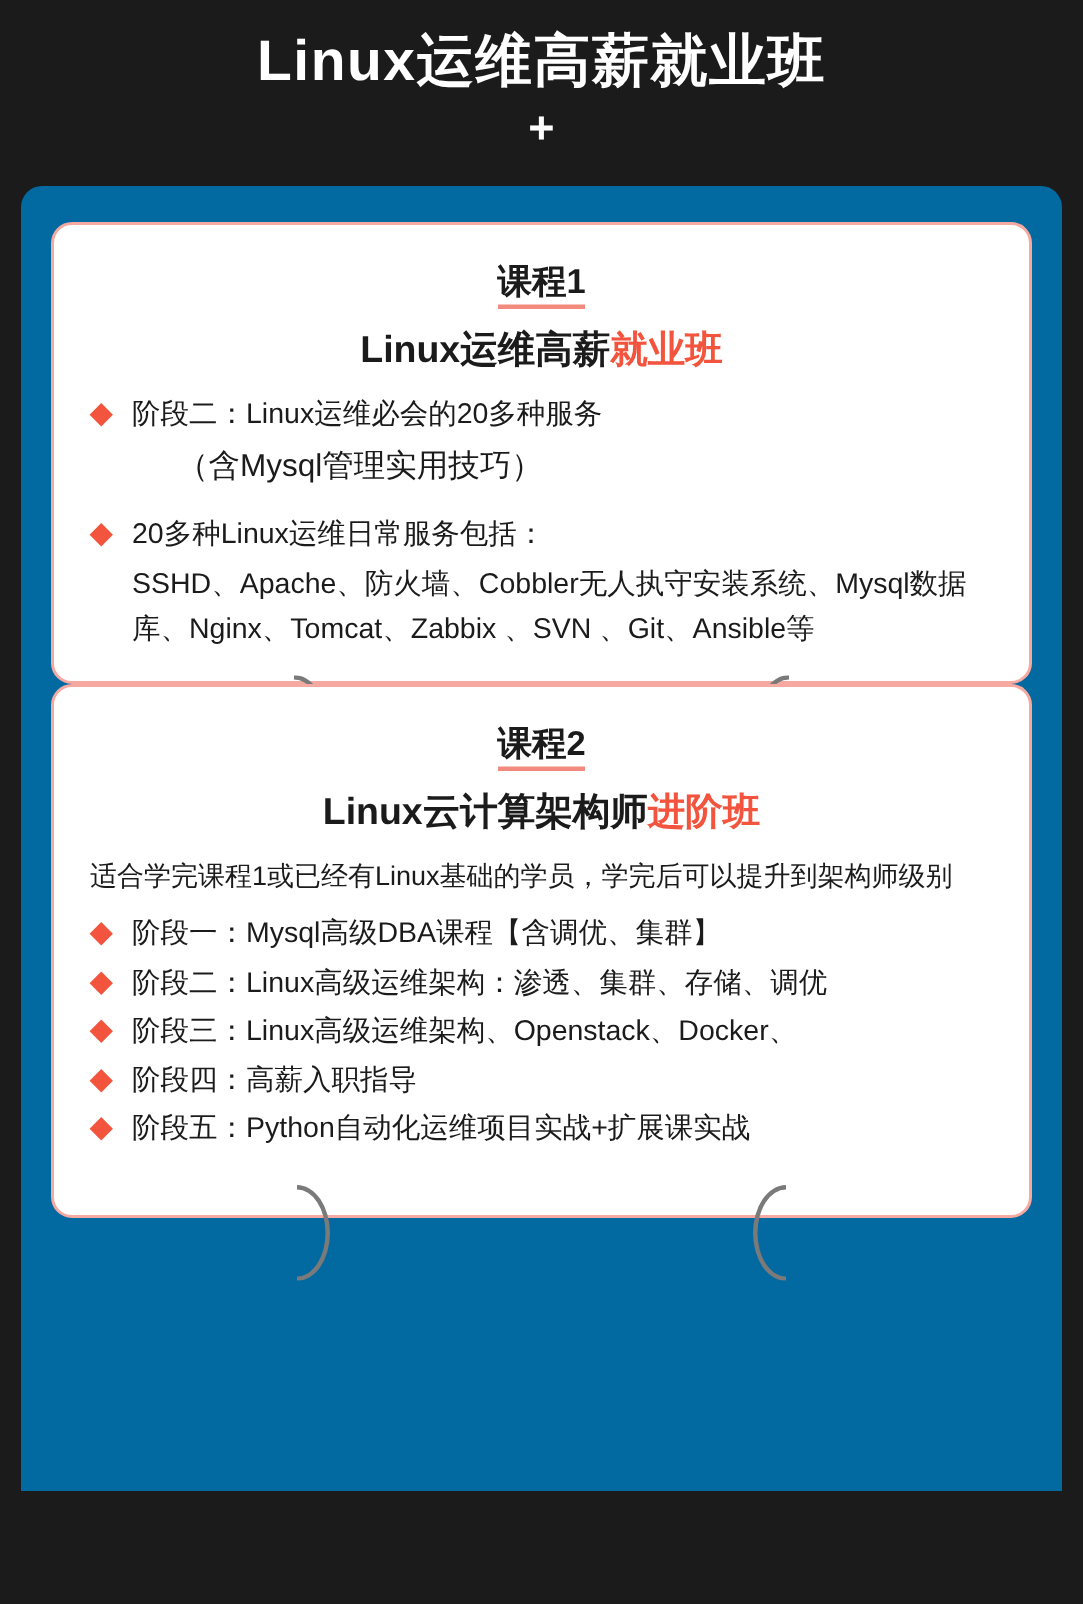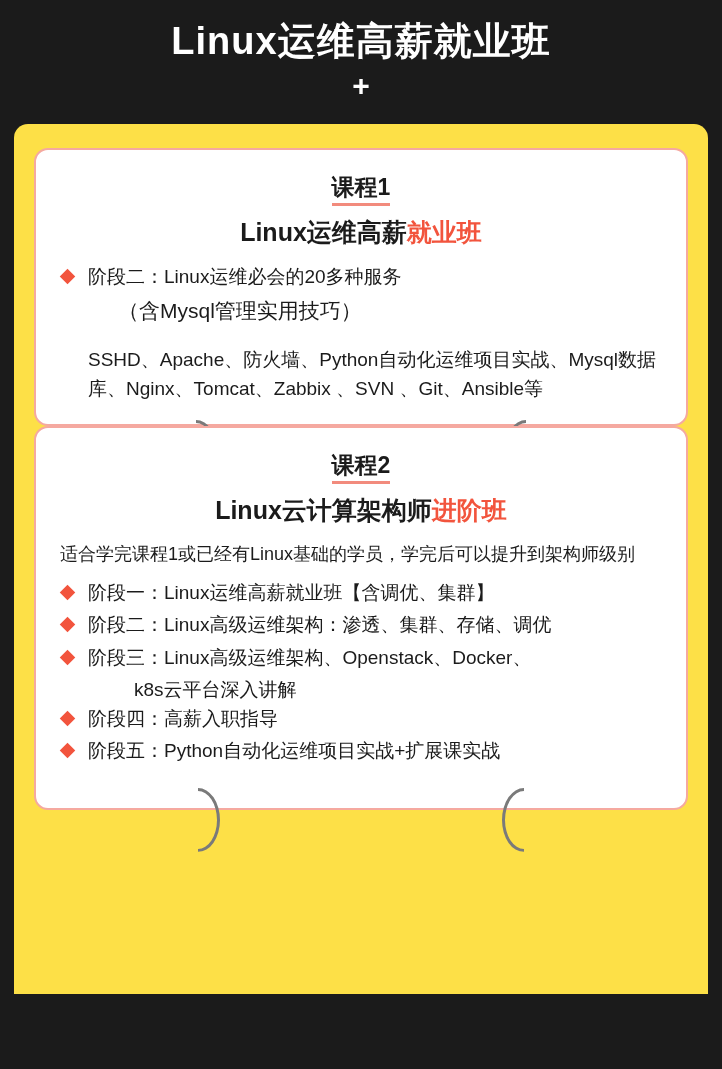--- a/index.html
+++ b/index.html
@@ -33,21 +33,21 @@
     font-size: 30px;
     font-weight: bold;
     line-height: 1.1;
     margin: 2px 0 4px 0;
   }
 
   
   .sheet {
     position: relative;
     margin: 0 14px;
-    background: #fde047;
+    background: #0369a1;
     border-radius: 14px 14px 0 0;
     padding: 24px 20px 0 20px;
     min-height: 870px;
   }
 
   
   .card {
     border: 2px solid #f5a9a0;
     border-radius: 14px;
     background: #ffffff;
@@ -170,51 +170,56 @@
     <ul class="stages">
       <li>
         <span class="diamond"></span>
         <span>阶段二：Linux运维必会的20多种服务</span>
       </li>
     </ul>
     <div class="sub-line">（含Mysql管理实用技巧）</div>
 
     <div class="spacer"></div>
 
-    <div class="para">SSHD、Apache、防火墙、Python自动化运维项目实战、Mysql数据库、Nginx、Tomcat、Zabbix 、SVN 、Git、Ansible等</div>
+    <ul class="stages">
+      <li>
+        <span class="diamond"></span>
+        <span>20多种Linux运维日常服务包括：</span>
+      </li>
+    </ul>
+    <div class="para">SSHD、Apache、防火墙、Cobbler无人执守安装系统、Mysql数据库、Nginx、Tomcat、Zabbix 、SVN 、Git、Ansible等</div>
   </div>
 
   <div class="connector">
     <div class="arc-shape" style="left:140px; top:-6px;"></div>
     <div class="arc-shape flip" style="right:140px; top:-6px;"></div>
   </div>
 
   <div class="card">
     <div class="card-num">
       <span class="card-num-inner">课程2</span>
     </div>
     <div class="card-title">
       <span>Linux云计算架构师</span><span class="hl">进阶班</span>
     </div>
     <div class="lead">适合学完课程1或已经有Linux基础的学员，学完后可以提升到架构师级别</div>
     <ul class="stages">
       <li>
         <span class="diamond"></span>
-        <span>阶段一：Linux运维高薪就业班【含调优、集群】</span>
+        <span>阶段一：Mysql高级DBA课程【含调优、集群】</span>
       </li>
       <li>
         <span class="diamond"></span>
         <span>阶段二：Linux高级运维架构：渗透、集群、存储、调优</span>
       </li>
       <li>
         <span class="diamond"></span>
         <span>阶段三：Linux高级运维架构、Openstack、Docker、</span>
       </li>
     </ul>
-    <div class="sub-line2">k8s云平台深入讲解</div>
     <ul class="stages">
       <li>
         <span class="diamond"></span>
         <span>阶段四：高薪入职指导</span>
       </li>
       <li>
         <span class="diamond"></span>
         <span>阶段五：Python自动化运维项目实战+扩展课实战</span>
       </li>
     </ul>

